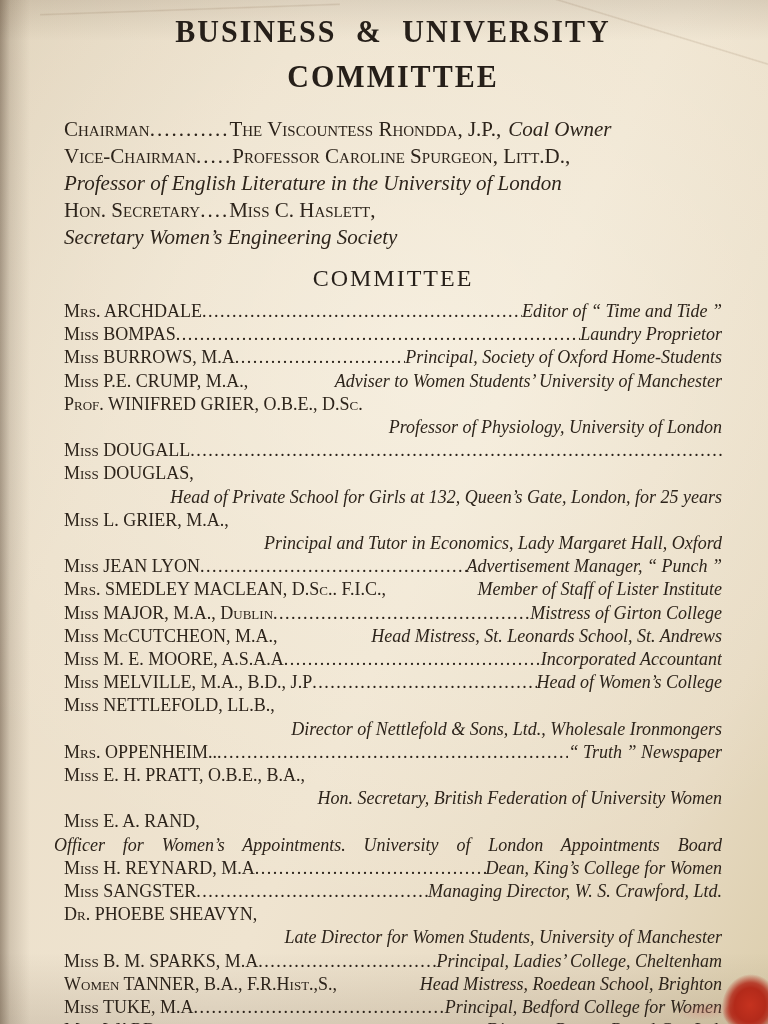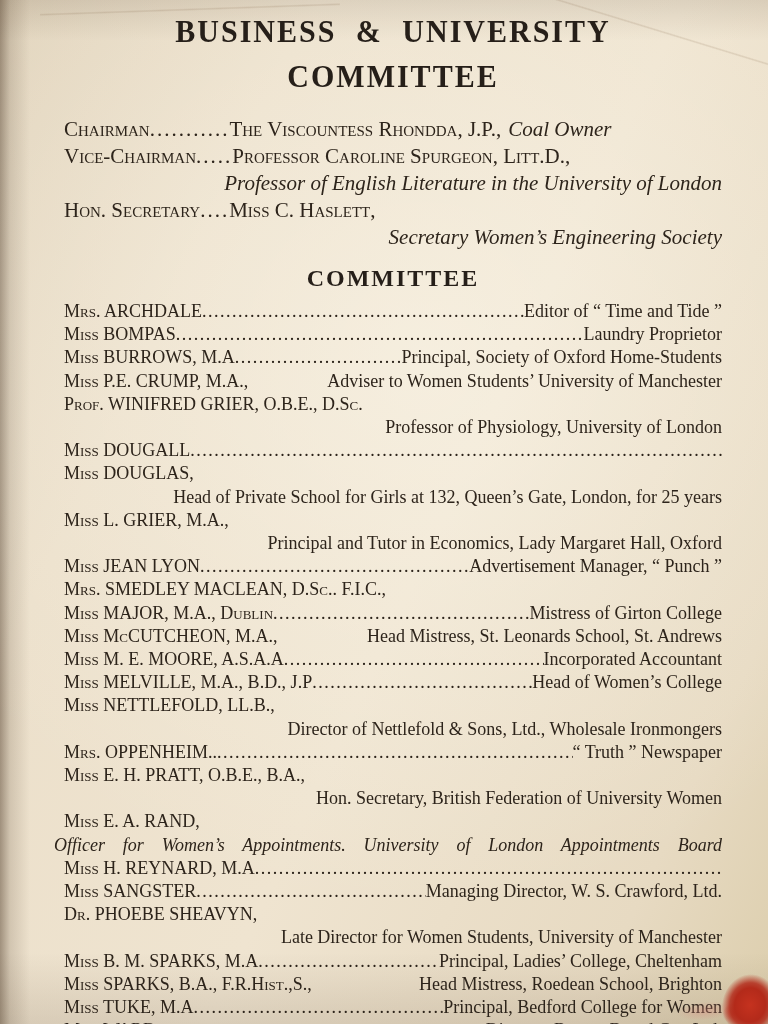--- a/index.html
+++ b/index.html
@@ -24,32 +24,32 @@
   .title{
     font-size:30px;font-weight:bold;text-align:center;
     letter-spacing:2px;word-spacing:10px;line-height:42px;
     margin:0 0 20px 0;color:#261f19;transform:scaleY(1.06);
   }
   .sc{font-variant:small-caps;}
   .it{font-style:italic;}
   .off{font-size:21px;line-height:27px;white-space:nowrap;overflow:hidden;}
   .off .odots{letter-spacing:2px;}
   .off .tail{margin-left:7px;}
-  .off-cont{font-size:21px;line-height:27px;font-style:italic;text-align:right;}
+  .off-cont{font-size:21px;line-height:27px;font-style:italic;}
   .cheading{
-    font-size:24px;font-weight:bold;text-align:center;
+    font-size:24px;font-weight:normal;text-align:center;
     letter-spacing:2px;line-height:28px;margin:13px 0 8px 0;color:#261f19;
   }
   .member{font-size:18px;line-height:23.2px;}
   .member.flexrow{display:flex;align-items:baseline;overflow:hidden;}
   .mname{white-space:nowrap;flex:0 0 auto;}
   .mdots{flex:1 1 0;min-width:6px;overflow:hidden;white-space:nowrap;letter-spacing:1.5px;}
-  .mdesc{white-space:nowrap;flex:0 0 auto;}
+  .mdesc{white-space:nowrap;flex:0 0 auto;font-style:italic;}
   .member.runon{display:flex;justify-content:space-between;align-items:flex-start;overflow:hidden;}
-  .member.cont{text-align:right;}
+  .member.cont{text-align:right;font-style:italic;}
   .member.cont-left{text-align:justify;text-align-last:justify;font-style:italic;margin-left:-10px;}
   .stain-main{
     position:absolute;right:-10px;bottom:-12px;width:56px;height:62px;
     background:radial-gradient(closest-side, #c5321f 0%, #b32a1a 55%, rgba(179,42,26,0.85) 72%, rgba(179,42,26,0) 100%);
     transform:rotate(10deg);border-radius:48% 52% 38% 62%/55% 42% 58% 45%;
   }
   .stain-spur{
     position:absolute;right:20px;bottom:0px;width:26px;height:22px;
     background:radial-gradient(closest-side, rgba(190,60,45,0.8), rgba(190,60,45,0));
     transform:rotate(-14deg);border-radius:60% 40% 55% 45%;
@@ -109,20 +109,21 @@
       <div class="member cont"><span class="">Head of Private School for Girls at 132, Queen’s Gate, London, for 25 years</span></div>
       <div class="member"><span class="mname sc">Miss L. GRIER, M.A.,</span></div>
       <div class="member cont"><span class="">Principal and Tutor in Economics, Lady Margaret Hall, Oxford</span></div>
       <div class="member flexrow">
         <span class="mname sc">Miss JEAN LYON</span>
         <span class="mdots">..............................................................................................................</span>
         <span class="mdesc">Advertisement Manager, “ Punch ”</span>
       </div>
       <div class="member runon">
         <span class="mname sc">Mrs. SMEDLEY MACLEAN, D.Sc.. F.I.C.,</span>
+        <span class="mdesc">Member of Staff of Lister Institute</span>
       </div>
       <div class="member flexrow">
         <span class="mname sc">Miss MAJOR, M.A., Dublin</span>
         <span class="mdots">..............................................................................................................</span>
         <span class="mdesc">Mistress of Girton College</span>
       </div>
       <div class="member runon">
         <span class="mname sc">Miss McCUTCHEON, M.A.,</span>
         <span class="mdesc">Head Mistress, St. Leonards School, St. Andrews</span>
       </div>
@@ -143,35 +144,36 @@
         <span class="mdots">..............................................................................................................</span>
         <span class="mdesc">“ Truth ” Newspaper</span>
       </div>
       <div class="member"><span class="mname sc">Miss E. H. PRATT, O.B.E., B.A.,</span></div>
       <div class="member cont"><span class="">Hon. Secretary, British Federation of University Women</span></div>
       <div class="member"><span class="mname sc">Miss E. A. RAND,</span></div>
       <div class="member cont-left"><span class="">Officer for Women’s Appointments.  University of London Appointments Board</span></div>
       <div class="member flexrow">
         <span class="mname sc">Miss H. REYNARD, M.A</span>
         <span class="mdots">..............................................................................................................</span>
+        <span class="mdesc">Dean, King’s College for Women</span>
       </div>
       <div class="member flexrow">
         <span class="mname sc">Miss SANGSTER</span>
         <span class="mdots">..............................................................................................................</span>
         <span class="mdesc">Managing Director, W. S. Crawford, Ltd.</span>
       </div>
       <div class="member"><span class="mname sc">Dr. PHOEBE SHEAVYN,</span></div>
       <div class="member cont"><span class="">Late Director for Women Students, University of Manchester</span></div>
       <div class="member flexrow">
         <span class="mname sc">Miss B. M. SPARKS, M.A</span>
         <span class="mdots">..............................................................................................................</span>
         <span class="mdesc">Principal, Ladies’ College, Cheltenham</span>
       </div>
       <div class="member runon">
-        <span class="mname sc">Miss SPARKS, B.A., F.R.Hist.,S.,</span>
+        <span class="mname sc">Women TANNER, B.A., F.R.Hist.,S.,</span>
         <span class="mdesc">Head Mistress, Roedean School, Brighton</span>
       </div>
       <div class="member flexrow">
         <span class="mname sc">Miss TUKE, M.A</span>
         <span class="mdots">..............................................................................................................</span>
         <span class="mdesc">Principal, Bedford College for Women</span>
       </div>
       <div class="member flexrow">
         <span class="mname sc">Miss WARD</span>
         <span class="mdots">..............................................................................................................</span>

